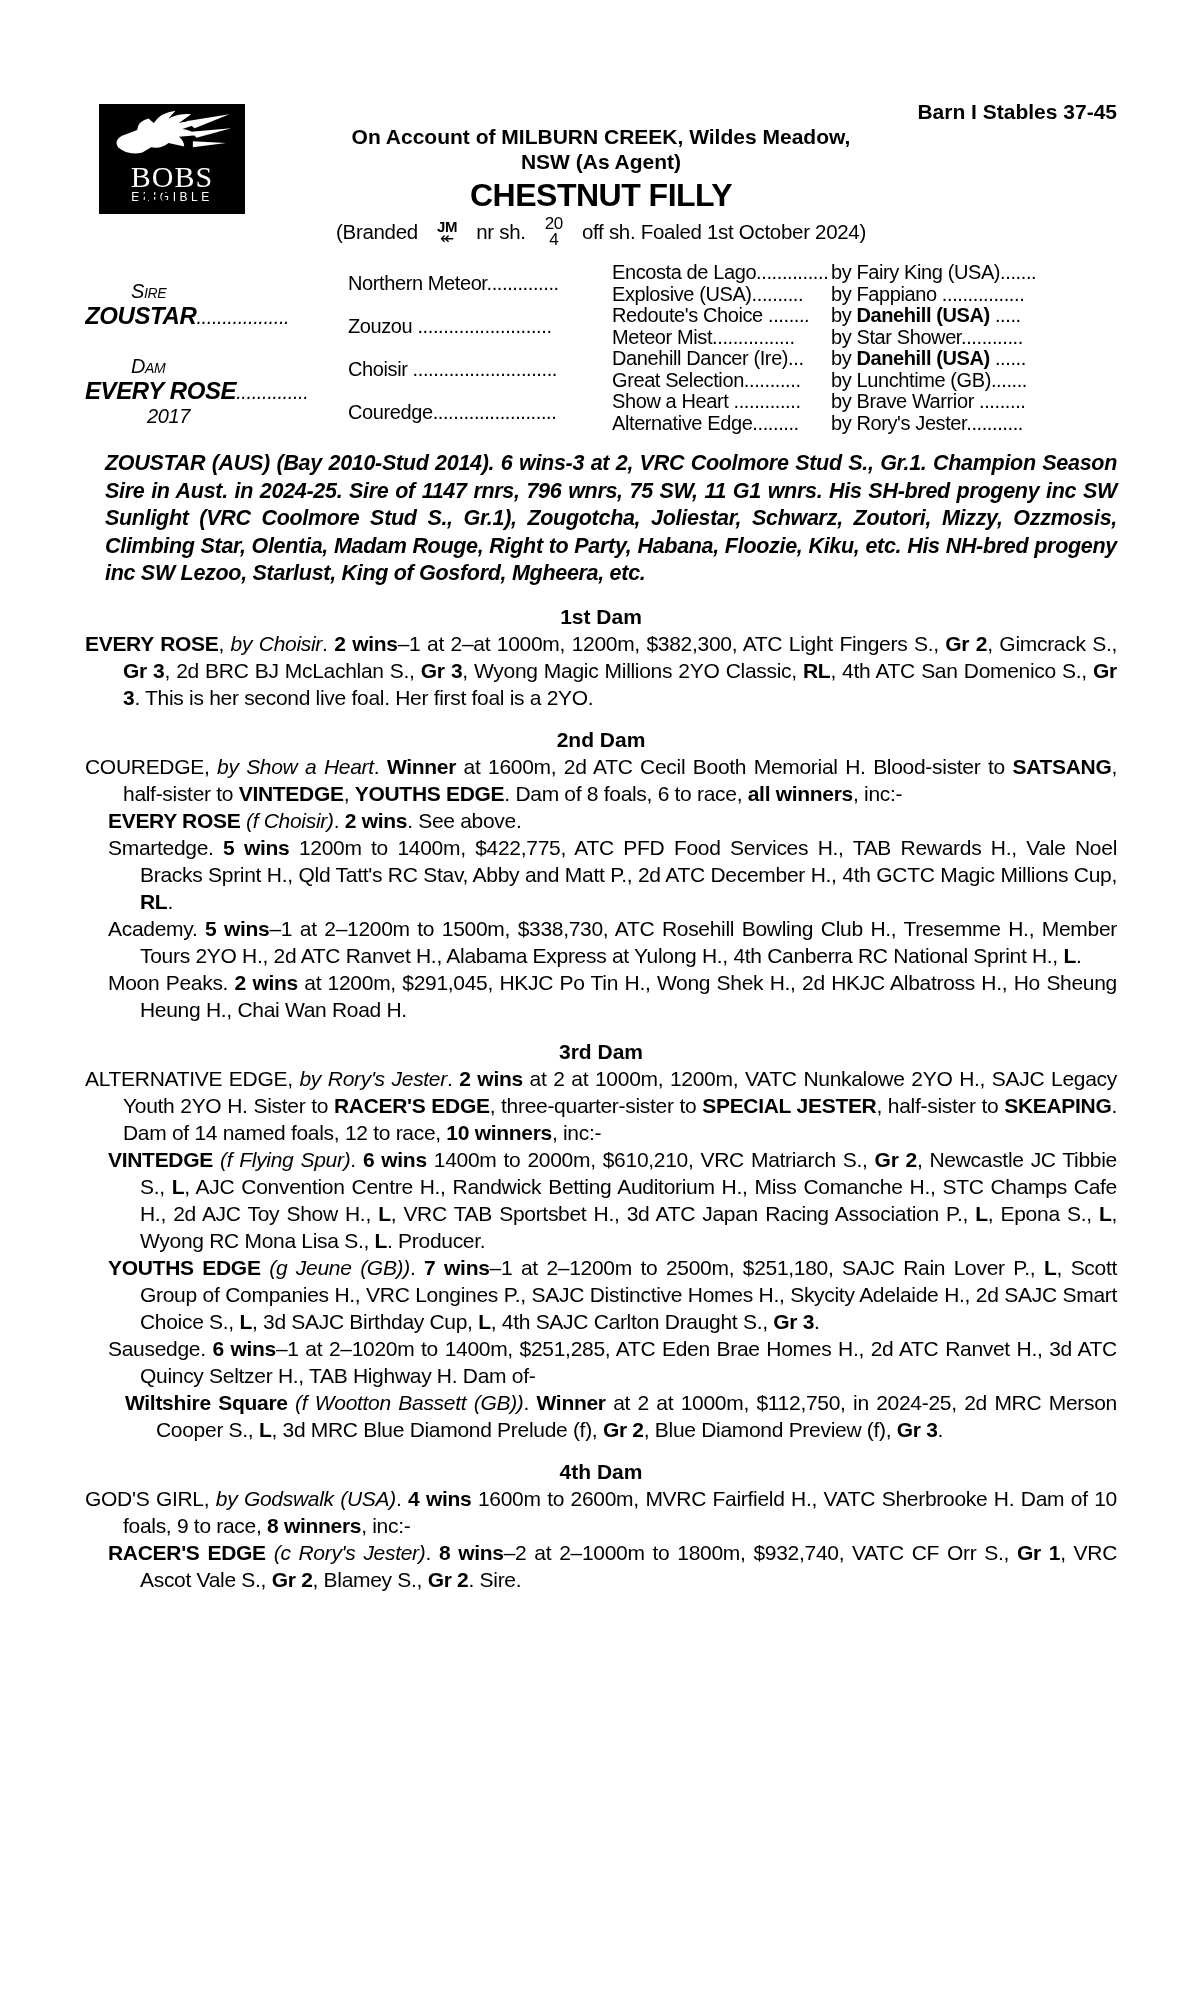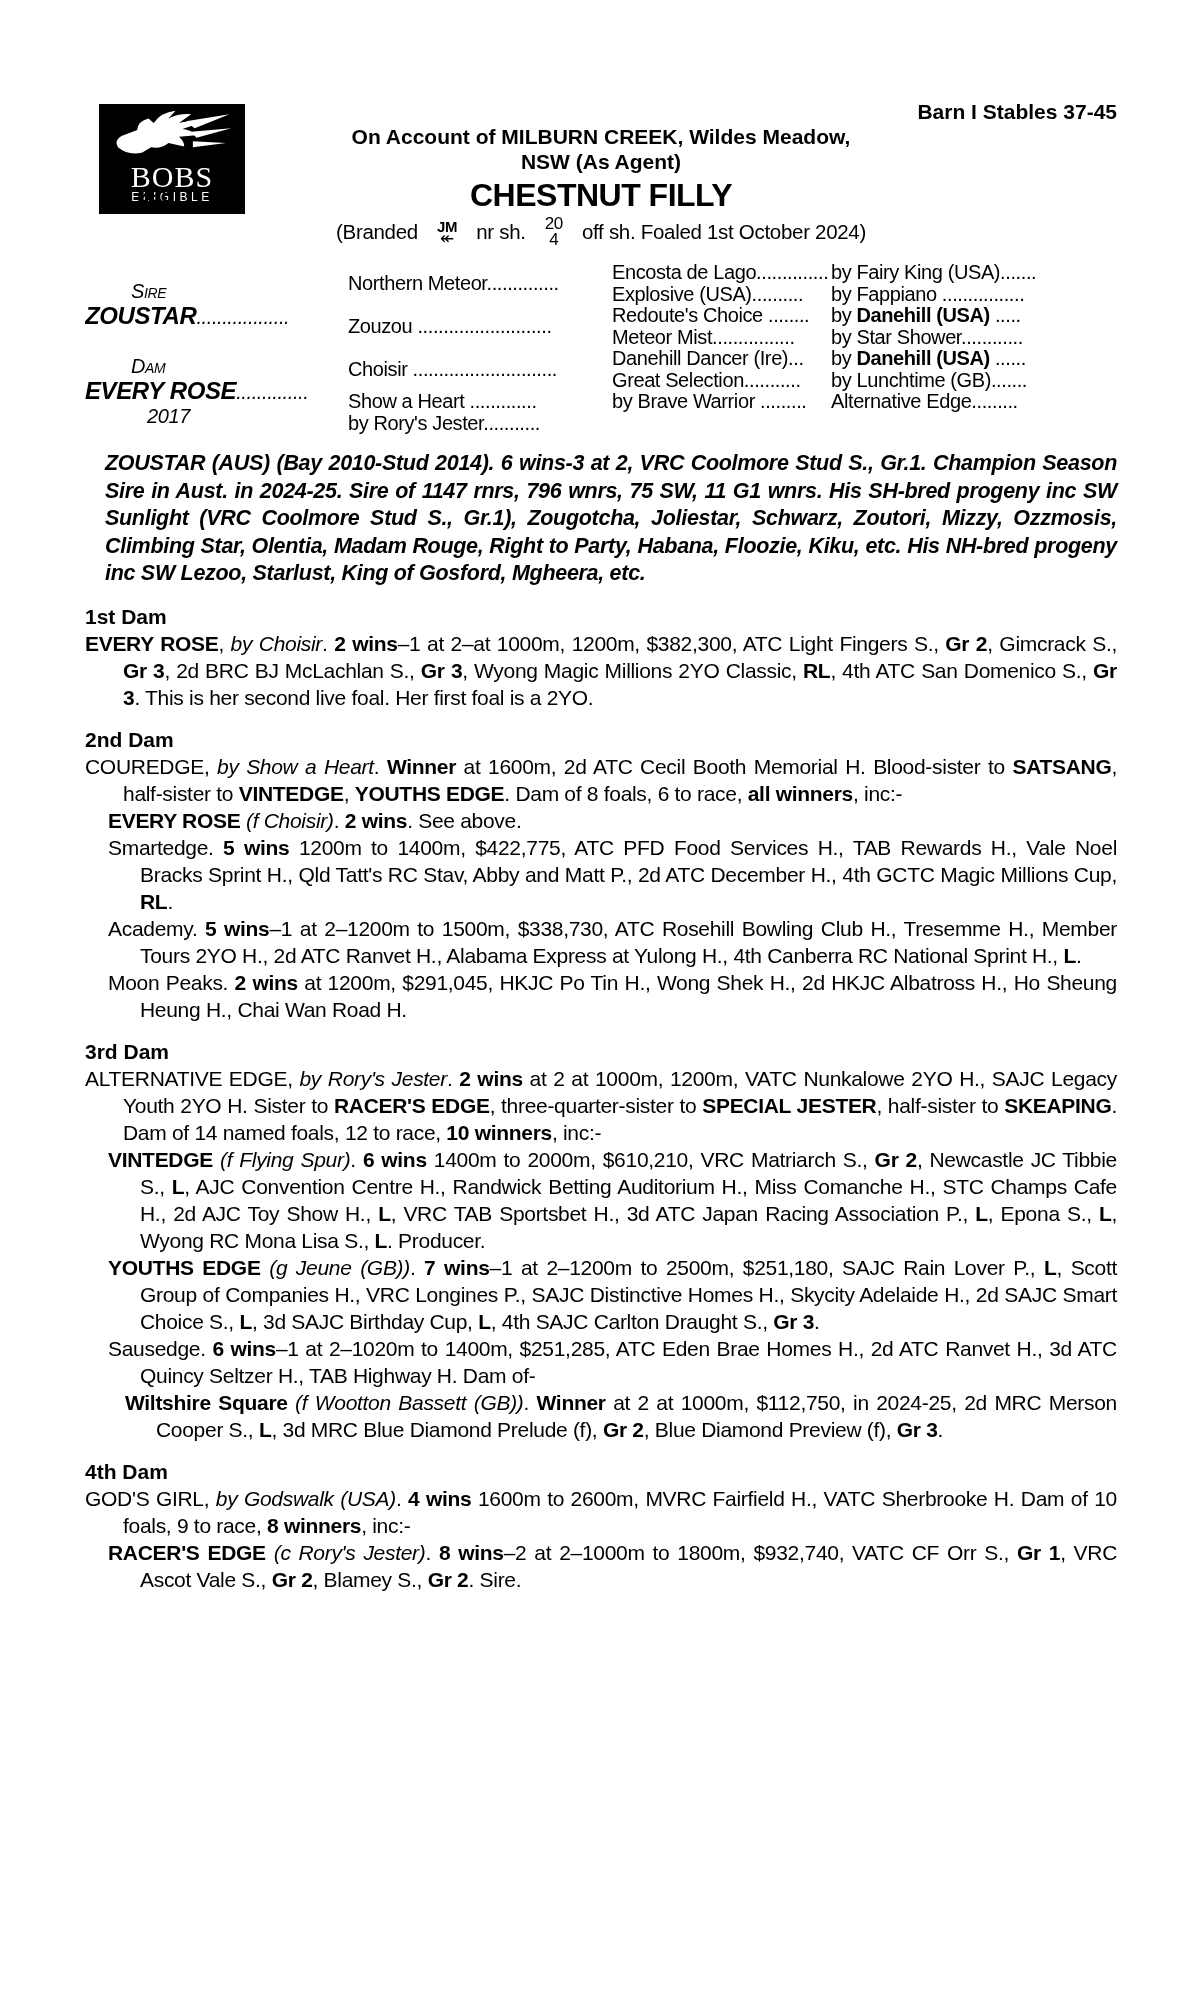--- a/index.html
+++ b/index.html
@@ -33,21 +33,21 @@
   .gen1{grid-row:span 4;display:flex;flex-direction:column;justify-content:center;font-style:italic;}
   .gen2{grid-row:span 2;display:flex;flex-direction:column;justify-content:center;}
   .gen3,.gen4{line-height:21.5px;}
   .pg-label{font-variant:small-caps;font-size:20px;margin-left:46px;line-height:22px;}
   .pg-name{font-weight:bold;font-size:24px;}
   .pg-year{margin-left:62px;line-height:22px;}
 
   
   .blurb{margin-top:16px;font-weight:bold;font-style:italic;text-align:justify;
          font-size:21.5px;line-height:27.5px;letter-spacing:-0.3px;margin-left:20px;}
-  .sec-head{font-weight:bold;font-size:21px;margin-top:15px;line-height:27px;}
+  .sec-head{font-weight:bold;font-size:21px;margin-top:15px;line-height:27px;text-align:center;}
   .para{font-size:21px;line-height:27px;text-align:justify;letter-spacing:-0.3px;}
   .p-dam{padding-left:38px;text-indent:-38px;}
   .p-prog{padding-left:55px;text-indent:-32px;}
   .p-sub{padding-left:71px;text-indent:-31px;}
   .b{font-weight:bold;}
   .i{font-style:italic;}
 </style>
 </head>
 <body>
 
@@ -106,20 +106,21 @@
       <div class="gen1">
         <div class="pg-label">Dam</div>
         <div><span class="pg-name">EVERY ROSE</span><span>..............</span></div>
         <div class="pg-year">2017</div>
       </div>
       <div class="gen2">Choisir ............................</div>
       <div class="gen3">Danehill Dancer (Ire)...</div>
       <div class="gen4"><span>by </span><span class="b">Danehill (USA)</span><span> ......</span></div>
       <div class="gen3">Great Selection...........</div>
       <div class="gen4"><span>by Lunchtime (GB).......</span></div>
+      <div class="gen2">Couredge........................</div>
       <div class="gen3">Show a Heart .............</div>
       <div class="gen4"><span>by Brave Warrior .........</span></div>
       <div class="gen3">Alternative Edge.........</div>
       <div class="gen4"><span>by Rory's Jester...........</span></div>
     </div>
 
     <div class="blurb">ZOUSTAR (AUS) (Bay 2010-Stud 2014). 6 wins-3 at 2, VRC Coolmore Stud S., Gr.1. Champion Season Sire in Aust. in 2024-25. Sire of 1147 rnrs, 796 wnrs, 75 SW, 11 G1 wnrs. His SH-bred progeny inc SW Sunlight (VRC Coolmore Stud S., Gr.1), Zougotcha, Joliestar, Schwarz, Zoutori, Mizzy, Ozzmosis, Climbing Star, Olentia, Madam Rouge, Right to Party, Habana, Floozie, Kiku, etc. His NH-bred progeny inc SW Lezoo, Starlust, King of Gosford, Mgheera, etc.</div>
 
     <div class="sec-head">1st Dam</div>
     <div class="para p-dam"><span class="b">EVERY ROSE</span><span>, </span><span class="i">by Choisir</span><span>. </span><span class="b">2 wins</span><span>–1 at 2–at 1000m, 1200m, $382,300, ATC Light Fingers S., </span><span class="b">Gr 2</span><span>, Gimcrack S., </span><span class="b">Gr 3</span><span>, 2d BRC BJ McLachlan S., </span><span class="b">Gr 3</span><span>, Wyong Magic Millions 2YO Classic, </span><span class="b">RL</span><span>, 4th ATC San Domenico S., </span><span class="b">Gr 3</span><span>. This is her second live foal. Her first foal is a 2YO.</span></div>

